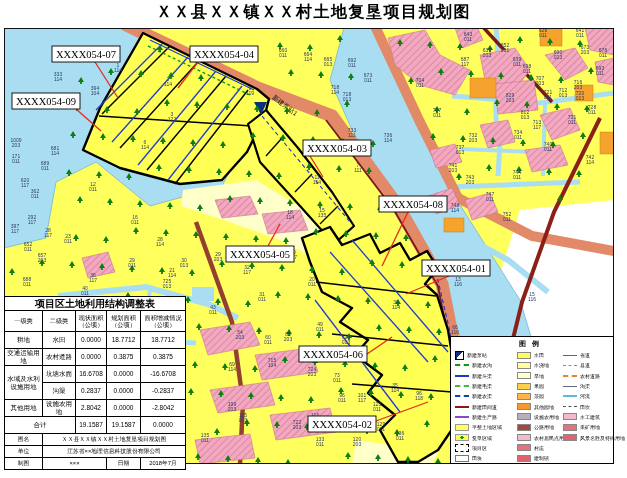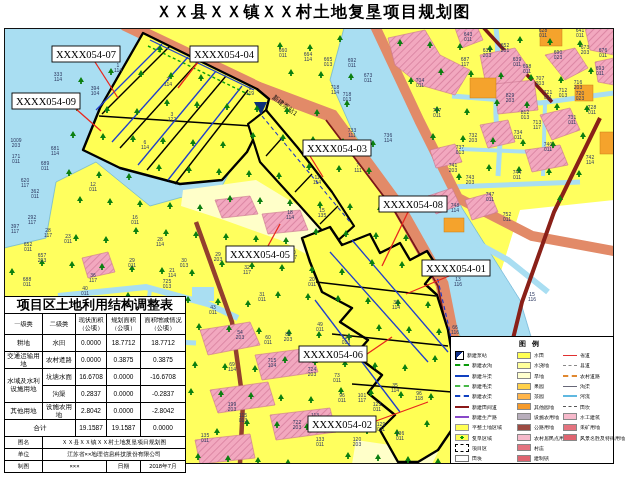--- a/index.html
+++ b/index.html
@@ -8,21 +8,21 @@
   #map-title{position:absolute;top:2px;left:0;width:100%;text-align:center;
         font-size:16px;font-weight:700;letter-spacing:1.5px;color:#000;}
   #mapsvg{position:absolute;left:0;top:0;}
   #frame{position:absolute;left:4px;top:28px;width:610px;height:436px;
         border:1.5px solid #111;box-sizing:border-box;pointer-events:none;}
   
   #adj-table-wrap{position:absolute;left:4px;top:296px;width:182px;height:168px;background:#fff;}
   #adj-table-wrap table{width:100%;height:100%;border-collapse:collapse;table-layout:fixed;}
   #adj-table-wrap td{border:0.9px solid #000;text-align:center;vertical-align:middle;
         font-size:6.5px;line-height:1.2;padding:0;color:#000;overflow:hidden;}
-  #adj-table-wrap tr.t td{font-size:13px;font-weight:700;height:13px;}
+  #adj-table-wrap tr.t td{font-size:10px;font-weight:700;height:13px;}
   #adj-table-wrap tr.h td{height:20px;font-size:6.2px;}
   #adj-table-wrap tr.d td{height:16px;}
   #adj-table-wrap tr.f td{height:11px;font-size:5.8px;}
   
   #legend{position:absolute;left:450px;top:336px;width:164px;height:128px;background:#fff;
         border:1px solid #000;box-sizing:border-box;}
   #legend .lg-title{text-align:center;font-size:7px;font-weight:700;letter-spacing:6px;
         padding-top:2px;height:11px;}
   #legend .cols{display:flex;}
   #legend .col{display:flex;flex-direction:column;}

